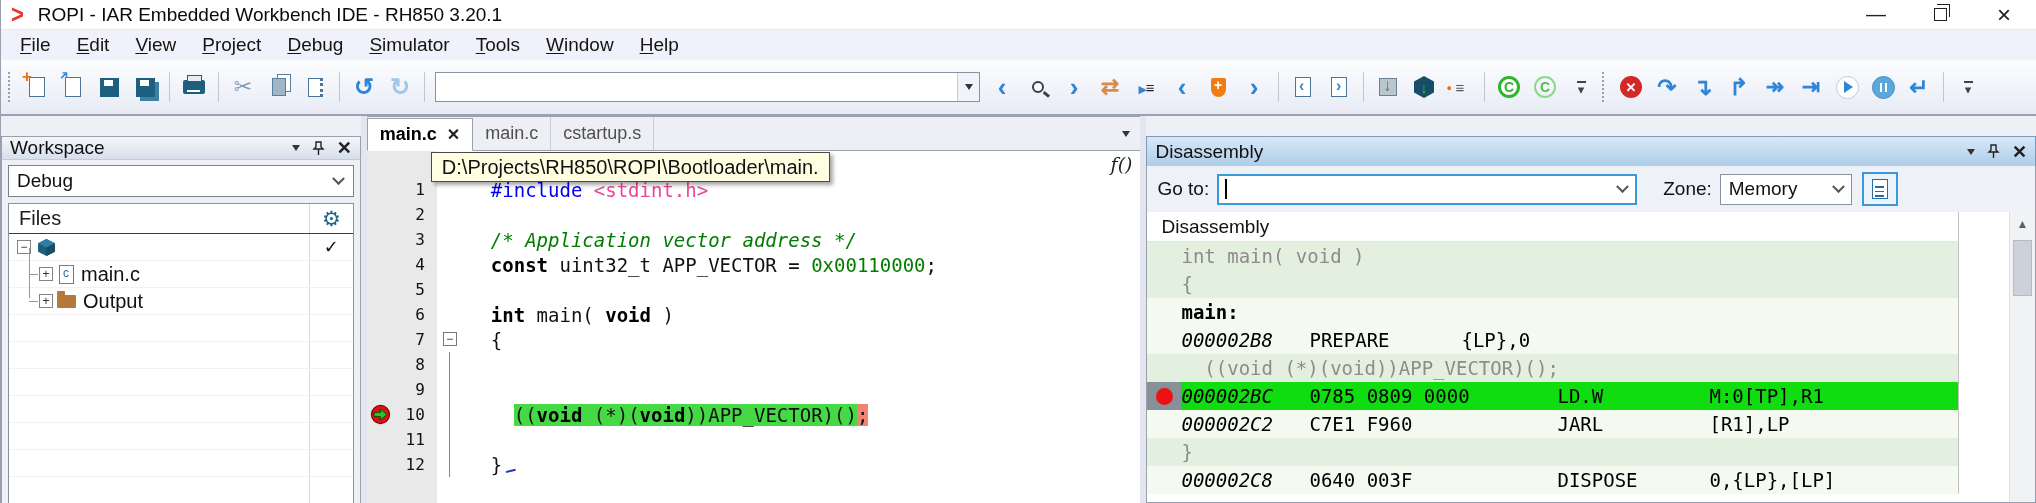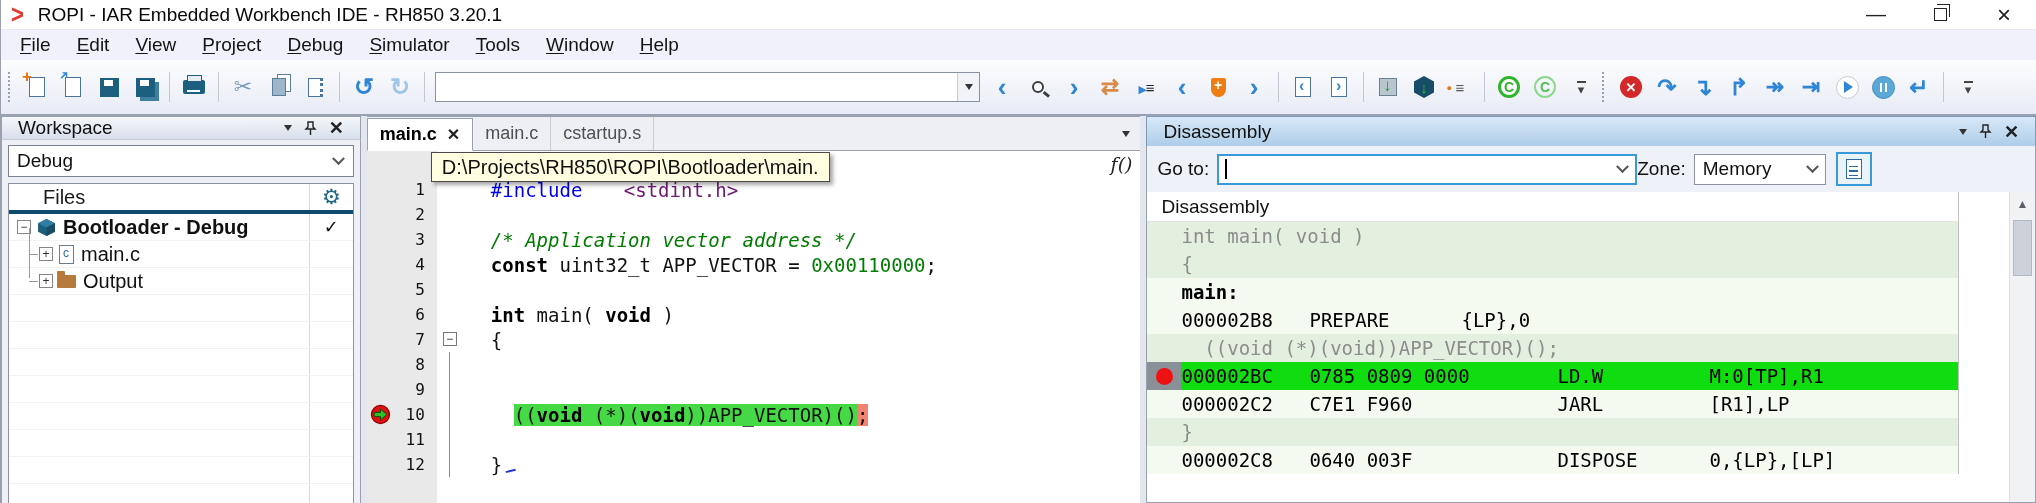--- a/index.html
+++ b/index.html
@@ -73,36 +73,36 @@
   .find-combo{width:545px;height:30px;background:#fff;border:1px solid #8a919f;display:flex;align-items:stretch;margin:0 4px;}
   .find-combo input{flex:1;border:none;outline:none;font-size:18px;padding:0 6px;font-family:"Liberation Sans",sans-serif;background:#fff;}
   .combo-arrow{width:22px;display:flex;align-items:center;justify-content:center;border-left:1px solid #c9cdd6;background:#f2f3f9;}
   .tri-down{width:0;height:0;border-left:4.5px solid transparent;border-right:4.5px solid transparent;border-top:6px solid #333;}
 
   
   .main{display:flex;height:387px;background:#d4d8e2;}
   .splitter{width:6px;background:#e3e6ee;}
 
   .panel{display:flex;flex-direction:column;background:#eef0f6;}
-  .panel-header{height:30px;display:flex;align-items:center;padding:0 16px;font-size:19px;color:#101010;
-                background:linear-gradient(#f4f6fa,#d8dfeb);border:1px solid #98a0ae;border-bottom:none;}
+  .panel-header{height:30px;display:flex;align-items:center;padding:0 8px;font-size:19px;color:#101010;
+                background:linear-gradient(#f4f6fa,#d8dfeb);border:1px solid #98a0ae;border-bottom:none;margin-top:20px;}
   .panel-header.active{background:linear-gradient(#d7e8f8,#aecde8);border-color:#7d9cba;}
   .ph-icons{margin-left:auto;display:flex;align-items:center;gap:12px;}
   .ph-icons .x{font-size:18px;color:#222;font-weight:bold;line-height:18px;}
 
   
   .ws-panel{width:360px;}
   .ws-body{flex:1;border:1px solid #98a0ae;border-top:1px solid #c4cad6;background:#eef0f6;padding:5px 6px 6px 6px;display:flex;flex-direction:column;}
   .config-combo{height:32px;background:#fff;border:1px solid #7a8290;display:flex;align-items:center;padding-left:8px;font-size:19px;}
   .chev{width:9px;height:9px;border-right:2px solid #555;border-bottom:2px solid #555;transform:rotate(45deg) translate(-2px,-2px);margin-left:auto;margin-right:10px;}
   .files-box{margin-top:6px;flex:1;background:#fff;border:1px solid #8a919f;position:relative;display:flex;flex-direction:column;overflow:hidden;}
   .frow{height:27px;display:flex;align-items:center;border-bottom:1px solid #f1f2f1;}
   .frow .rmain{flex:1;display:flex;align-items:center;height:100%;position:relative;}
   .frow .rcol{width:44px;height:100%;border-left:1px solid #dadada;display:flex;align-items:center;justify-content:center;}
-  .frow.fhdr{height:30px;border-bottom:4px solid #0c4a6e;padding-left:24px;}
+  .frow.fhdr{height:30px;border-bottom:1px solid #0c4a6e;}
   .files-title{font-size:20px;color:#1a1a1a;padding-left:10px;}
   .gear{color:#1f6687;font-size:21px;}
   .expander{width:14px;height:14px;border:1px solid #848484;background:#fff;display:flex;align-items:center;justify-content:center;
             font-size:12px;line-height:10px;color:#333;flex:none;}
   .tree-label{font-size:20px;margin-left:7px;white-space:nowrap;}
   .tree-label.bold{font-weight:bold;}
   .check{font-size:18px;color:#111;}
   .conn-v{position:absolute;left:20px;top:50px;width:1px;height:44px;background:#9a9a9a;}
   .conn-h{position:absolute;left:20px;width:9px;height:1px;background:#9a9a9a;}
   .ic-cfile{display:inline-block;width:15px;height:19px;background:#fff;border:1.5px solid #6a7c90;position:relative;flex:none;margin-left:6px;}
@@ -124,57 +124,57 @@
   .ln{width:70px;flex:none;text-align:right;padding-right:12px;font-family:"DejaVu Sans Mono",monospace;font-size:16px;color:#111;position:relative;z-index:1;}
   .fold{width:30px;flex:none;height:100%;position:relative;z-index:1;}
   .foldbox{position:absolute;left:6px;top:5px;width:14px;height:14px;border:1px solid #777;background:#fff;
            font-size:12px;line-height:12px;text-align:center;color:#333;}
   .vline{position:absolute;left:12px;top:0;bottom:0;width:1px;background:#888;}
   .vline.end{bottom:auto;height:14px;}
   .lcorner{position:absolute;left:12px;top:13px;width:7px;height:1px;background:#888;}
   .txt{flex:1;padding-left:24px;font-family:"DejaVu Sans Mono",monospace;font-size:19px;white-space:pre;z-index:1;}
   .txt.curline{background:#efefef;margin-right:2px;}
   .sg-pp{color:#0000f0;}
-  .sg-str{color:#701a75;margin-left:30px;}
+  .sg-str{color:#ec4899;}
   .sg-com{color:#007d00;font-style:italic;}
   .sg-kw{font-weight:bold;color:#000;}
   .sg-num{color:#007d00;}
   .sg-hlg{background:#45d945;}
   .sg-hlr{background:#f28272;}
   .bpicon{position:absolute;left:3px;top:2px;z-index:2;}
   .caret-mark{display:inline-block;width:10px;height:8px;border-bottom:2px solid #2233cc;transform:rotate(-14deg);margin-left:3px;}
   .editor-tooltip{position:absolute;left:64px;top:1px;height:30px;background:#fffee1;border:1px solid #4a4a4a;
                   box-shadow:3px 3px 4px rgba(0,0,0,0.35);display:flex;align-items:center;padding:0 10px;font-size:20px;z-index:10;white-space:nowrap;}
   .fn-icon{position:absolute;right:8px;top:2px;font-family:"DejaVu Serif",serif;font-style:italic;font-size:19px;color:#222;z-index:5;}
 
   
   .dis-panel{width:890px;}
   .dis-toolbar{height:46px;background:#eef1f8;border-left:1px solid #98a0ae;border-right:1px solid #98a0ae;
                display:flex;align-items:center;padding:0 10px;font-size:19px;}
   .goto-combo{width:420px;height:31px;background:#fff;border:2px solid #3a9ad9;display:flex;align-items:center;margin-left:8px;}
   .goto-caret{width:1.5px;height:20px;background:#000;margin-left:6px;}
   .goto-combo .chev,.zone-combo .chev{margin-right:8px;}
   .zone-combo{width:132px;height:31px;background:#fff;border:1px solid #8a919f;display:flex;align-items:center;padding-left:8px;margin-left:8px;}
-  .zone-label{}
+  .zone-label{margin-left:26px;}
   .zonepage-btn{width:36px;height:34px;border:2px solid #3a9ad9;background:#e9f3fc;margin-left:10px;display:flex;align-items:center;justify-content:center;}
   .ic-zonepage{width:16px;height:20px;background:#fff;border:1.5px solid #2a6aa0;
                background-image:repeating-linear-gradient(#fff 0 3px,#2a6aa0 3px 4.5px);background-size:9px 100%;background-position:2px 3px;background-repeat:no-repeat;}
   .dis-content{flex:1;background:#fff;border:1px solid #98a0ae;border-top:none;position:relative;overflow:hidden;}
   .dis-colheader{height:30px;width:812px;display:flex;align-items:center;padding-left:14px;font-size:19px;color:#111;
                  border-right:1px solid #c0c0c0;border-bottom:1px solid #e4e4e4;background:#fff;}
   .dis-row{height:28px;width:812px;display:flex;align-items:center;font-family:"DejaVu Sans Mono",monospace;font-size:19px;
            border-right:1px solid #c0c0c0;white-space:pre;}
   .dis-row .dgut{width:34px;height:100%;flex:none;display:flex;align-items:center;justify-content:center;}
   .dis-row.src{background:#e3efdf;color:#8c8c8c;}
   .dis-row.label{background:#f4faf0;color:#000;font-weight:bold;}
   .dis-row.instr{background:#f4faf0;color:#000;}
   .dis-row.current{background:#0fdd0f;color:#000;}
   .dgut.bp{background:#8a9097;}
   .bp-dot{width:17px;height:17px;border-radius:50%;background:#ee1111;}
-  .c-addr{width:128px;flex:none;}
+  .c-addr{width:128px;flex:none;font-style:italic;}
   .c-bytes{width:248px;flex:none;}
   .c-mnem{width:152px;flex:none;}
   .dis-scroll{position:absolute;right:0;top:0;bottom:0;width:26px;background:#f1f2f4;border-left:1px solid #e0e0e2;}
   .sc-up{height:24px;display:flex;align-items:center;justify-content:center;color:#5a5f68;font-size:12px;}
   .sc-thumb{position:absolute;left:3px;right:3px;top:28px;height:56px;background:#cdd2da;border:1px solid #b4bac4;}
 
   .pin-svg{display:block;}
 </style>
 </head>
 <body>
@@ -365,21 +365,20 @@
               </span>
             </div>
             <div class="frow">
               <span class="rmain" style="padding-left: 8px;">
                 <span class="expander">−</span>
                 <svg width="19" height="19" viewBox="0 0 18 18" style="margin-left:6px;flex:none;">
                   <polygon points="9,1 17,5 17,13 9,17 1,13 1,5" fill="#1d5e7d"></polygon>
                   <polygon points="9,1 17,5 9,9 1,5" fill="#2f7fa5"></polygon>
                   <polygon points="9,9 17,5 17,13 9,17" fill="#174d66"></polygon>
                 </svg>
-                <span class="tree-label bold">Bootloader - Debug</span>
               </span>
               <span class="rcol">
                 <span class="check">✓</span>
               </span>
             </div>
             <div class="frow">
               <span class="rmain" style="padding-left: 30px;">
                 <span class="conn-h" style="top:13px;"></span>
                 <span class="expander">+</span>
                 <span class="ic-cfile"></span>

